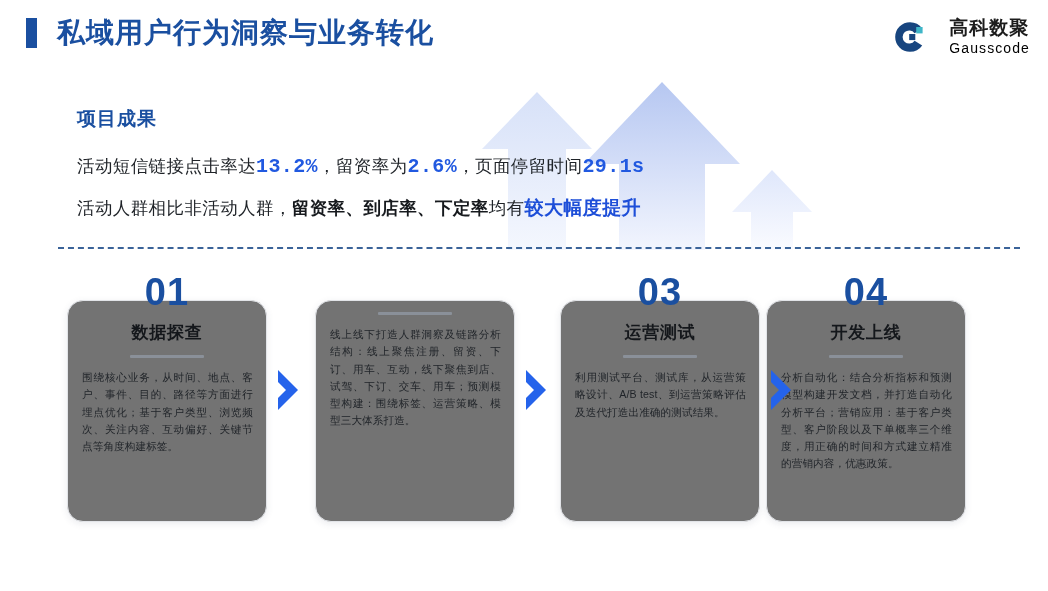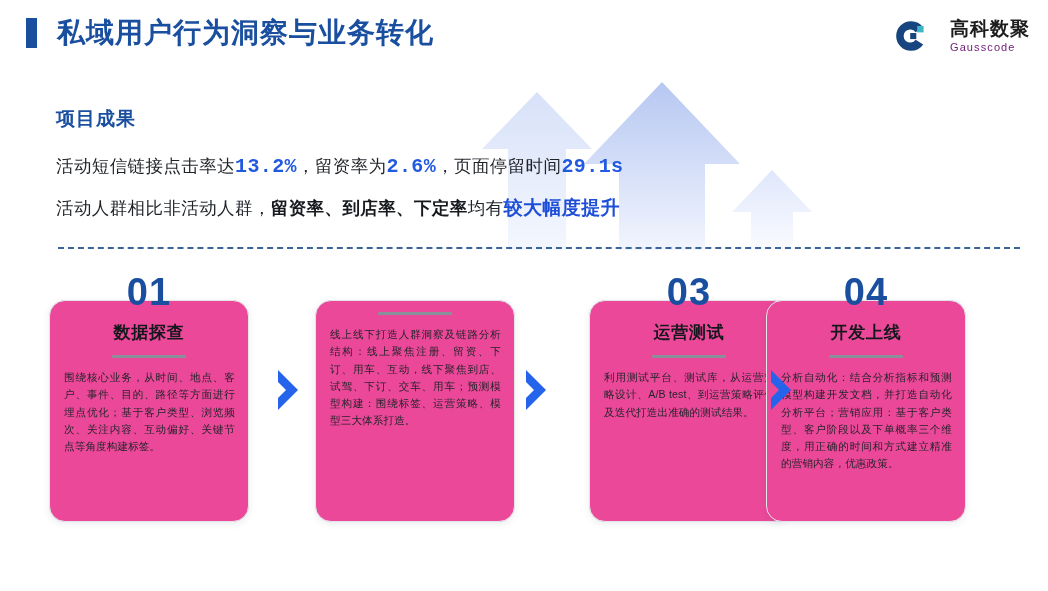--- a/index.html
+++ b/index.html
@@ -61,38 +61,38 @@
     flex-direction: column;
     line-height: 1;
   }
   .logo-cn {
     font-size: 19px;
     font-weight: bold;
     color: #1c1c1c;
     letter-spacing: 1px;
   }
   .logo-en {
-    font-size: 11px;
-    color: #701a75;
+    font-size: 14px;
+    color: #000000;
     letter-spacing: 1.1px;
     margin-top: 4px;
   }
 
   
   .arrows {
     position: absolute;
     left: 0; top: 70px;
     width: 1048px; height: 185px;
     pointer-events: none;
   }
 
   
   .results {
     position: absolute;
-    left: 56px; top: 106px;
+    left: 77px; top: 106px;
     width: 640px;
   }
   .results-heading {
     font-size: 19px;
     font-weight: bold;
     color: #1a4fa0;
     letter-spacing: 1px;
     margin-bottom: 22px;
   }
   .results-line {
@@ -149,21 +149,21 @@
     color: #1a4fa0;
     line-height: 40px;
     letter-spacing: 1px;
     z-index: 3;
   }
   .card {
     position: absolute;
     left: 0; top: 28px;
     width: 200px;
     height: 222px;
-    background: #ec4899;
+    background: #737373;
     border: 1px solid #e2e4e8;
     border-radius: 16px;
     box-shadow: 0 2px 7px rgba(60,70,95,0.10);
     box-sizing: border-box;
     z-index: 2;
   }
   .card-title {
     margin-top: 20px;
     text-align: center;
     font-size: 17px;
@@ -252,21 +252,21 @@
 
   <div class="results-line">
     <span>活动人群相比非活动人群，</span><span class="bold-dark">留资率、到店率、下定率</span><span>均有</span><span class="hl-strong">较大幅度提升</span>
   </div>
 </div>
 
 <div class="divider"></div>
 
 <div class="steps">
 
-  <div class="step" style="left:49px;padding-left:43px;">
+  <div class="step" style="left:67px;padding-left:43px;">
     <div class="step-num">01</div>
     <div class="card">
       <div class="card-title">数据探查</div>
       <div class="card-rule"></div>
       <div class="card-body">围绕核心业务，从时间、地点、客户、事件、目的、路径等方面进行埋点优化；基于客户类型、浏览频次、关注内容、互动偏好、关键节点等角度构建标签。</div>
     </div>
   </div>
 
   <div class="chevron" style="left:275px;">
     <svg width="26" height="44" viewBox="0 0 26 44">
@@ -280,21 +280,21 @@
       <div class="card-body">线上线下打造人群洞察及链路分析结构：线上聚焦注册、留资、下订、用车、互动，线下聚焦到店、试驾、下订、交车、用车；预测模型构建：围绕标签、运营策略、模型三大体系打造。</div>
     </div>
   </div>
 
   <div class="chevron" style="left:523px;">
     <svg width="26" height="44" viewBox="0 0 26 44">
       <path d="M3 2 L23 22 L3 42 L3 30 L11 22 L3 14 Z" fill="#2563eb"></path>
     </svg>
   </div>
 
-  <div class="step" style="left:589px;">
+  <div class="step" style="left:560px;">
     <div class="step-num">03</div>
     <div class="card">
       <div class="card-title">运营测试</div>
       <div class="card-rule"></div>
       <div class="card-body">利用测试平台、测试库，从运营策略设计、A/B test、到运营策略评估及迭代打造出准确的测试结果。</div>
     </div>
   </div>
 
   <div class="chevron" style="left:768px;">
     <svg width="26" height="44" viewBox="0 0 26 44">

